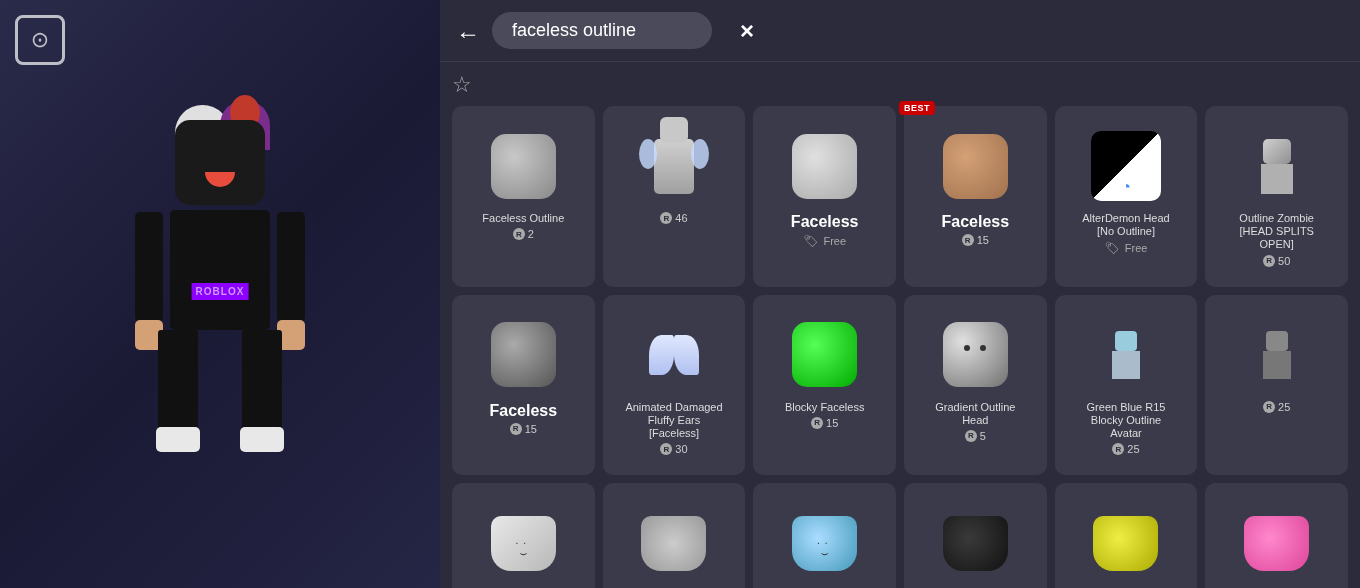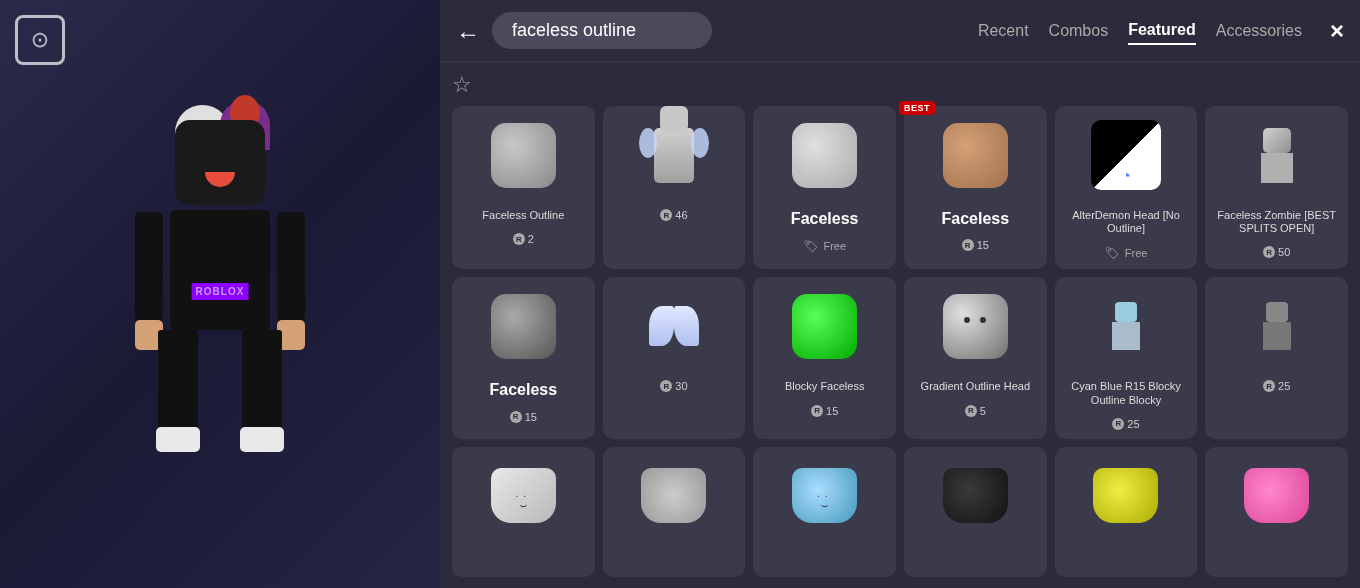--- a/index.html
+++ b/index.html
@@ -320,28 +320,27 @@
 
     .items-grid {
       display: grid;
       grid-template-columns: repeat(6, 1fr);
       gap: 8px;
     }
 
     .item-card {
       background: #3a3a4a;
       border-radius: 10px;
-      padding: 9px;
+      padding: 20px;
       display: flex;
       flex-direction: column;
       align-items: center;
       cursor: pointer;
       position: relative;
       min-height: 130px;
-      gap: 8px;
     }
 
     .item-image {
       width: 80px;
       height: 80px;
       border-radius: 8px;
       display: flex;
       align-items: center;
       justify-content: center;
       margin-bottom: 6px;
@@ -686,26 +685,20 @@
       </div>
     </div>
   </div>
 </div>
 
 <div class="shop-panel">
 
   <div class="shop-header">
     <span class="back-btn">←</span>
     <div class="search-bar">faceless outline</div>
-    <div class="nav-tabs">
-      <span class="nav-tab">Recent</span>
-      <span class="nav-tab">Combos</span>
-      <span class="nav-tab active">Featured</span>
-      <span class="nav-tab">Accessories</span>
-    </div>
     <span class="close-btn">×</span>
   </div>
 
   <div class="shop-grid">
     <div class="grid-top">
       <span class="star-icon">☆</span>
     </div>
 
     <div class="items-grid">
 
@@ -772,21 +765,21 @@
         </div>
       </div>
 
       <div class="item-card">
         <div class="item-image">
           <div class="zombie-img">
             <div class="zombie-head"></div>
             <div class="zombie-body"></div>
           </div>
         </div>
-        <div class="item-name">Faceless Zombie [BEST SPLITS OPEN]</div>
+        <div class="item-name">Outline Zombie [HEAD SPLITS OPEN]</div>
         <div class="item-price">
           <span class="robux-icon">R</span>
           <span>50</span>
         </div>
       </div>
 
       <div class="item-card">
         <div class="item-image">
           <div class="faceless-head dark-gray"></div>
         </div>
@@ -797,20 +790,21 @@
         </div>
       </div>
 
       <div class="item-card">
         <div class="item-image">
           <div class="wings-img">
             <div class="wing"></div>
             <div class="wing right"></div>
           </div>
         </div>
+        <div class="item-name">Animated Damaged Fluffy Ears [Faceless]</div>
         <div class="item-price">
           <span class="robux-icon">R</span>
           <span>30</span>
         </div>
       </div>
 
       <div class="item-card">
         <div class="item-image">
           <div class="faceless-head green"></div>
         </div>
@@ -837,21 +831,21 @@
         </div>
       </div>
 
       <div class="item-card">
         <div class="item-image">
           <div class="blocky-avatar">
             <div class="blocky-head-small" style="background:#99ccdd;"></div>
             <div class="blocky-body-small" style="background:#aabbcc;"></div>
           </div>
         </div>
-        <div class="item-name">Cyan Blue R15 Blocky Outline Blocky</div>
+        <div class="item-name">Green Blue R15 Blocky Outline Avatar</div>
         <div class="item-price">
           <span class="robux-icon">R</span>
           <span>25</span>
         </div>
       </div>
 
       <div class="item-card">
         <div class="item-image">
           <div class="blocky-avatar">
             <div class="blocky-head-small" style="background:#888;"></div>

